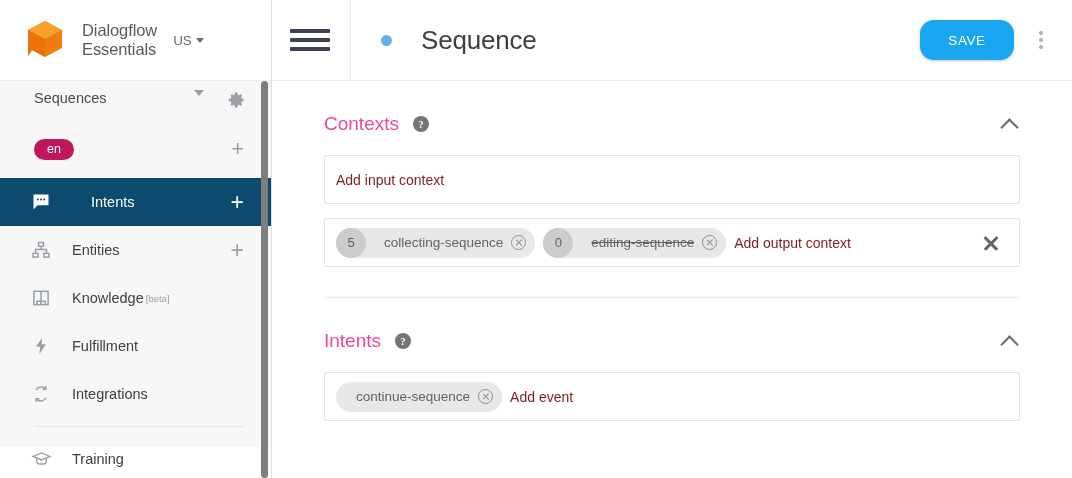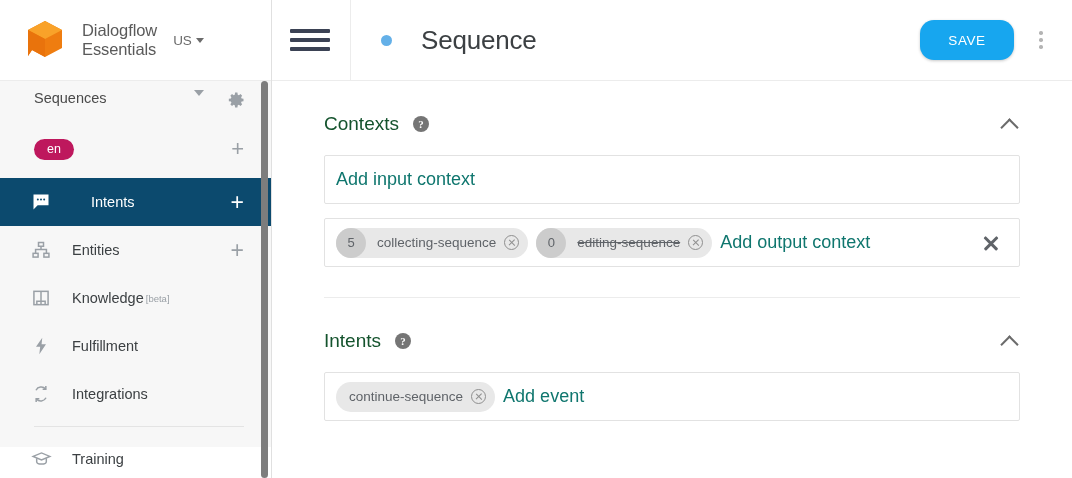--- a/index.html
+++ b/index.html
@@ -175,21 +175,21 @@
     justify-content: center; gap: 3.5px; cursor: pointer;
   }
   .kebab i { width: 3.5px; height: 3.5px; border-radius: 50%; background: #b4b4b4; }
 
   .content { padding: 0 52px 0 52px; }
   .section { padding-top: 26px; }
   .sec-head {
     display: flex; align-items: center;
     height: 34px;
   }
-  .sec-title { font-size: 19px; color: #14532d; }
+  .sec-title { font-size: 19px; color: #ec4899; }
   .help-icon {
     width: 16px; height: 16px; border-radius: 50%;
     background: #757575; color: #ffffff;
     font-size: 11px; font-weight: bold;
     display: flex; align-items: center; justify-content: center;
     margin-left: 14px; cursor: pointer;
     font-family: "Liberation Serif", serif;
   }
   .chev-up {
     margin-left: auto; width: 20px; height: 20px;
@@ -205,41 +205,42 @@
   .field {
     border: 1px solid #e2e2e2;
     border-radius: 2px;
     height: 49px;
     display: flex; align-items: center;
     padding: 0 10px 0 11px;
     margin-top: 14px;
     background: #fff;
     cursor: text;
   }
-  .ph { color: #0f766e; font-size: 18px; }
+  .ph { color: #7f1d1d; font-size: 14px; }
 
   .chip {
     display: inline-flex; align-items: center;
     background: #e8e8e8;
     border-radius: 15px;
     height: 30px;
     margin-right: 8px;
     padding-right: 9px;
     white-space: nowrap;
   }
   .chip .num {
     width: 30px; height: 30px; border-radius: 50%;
     background: #cccccc; color: #5f6368;
     font-size: 13px;
     display: flex; align-items: center; justify-content: center;
     flex: 0 0 30px;
   }
   .chip .label {
     font-size: 13.5px; color: #5f6368;
     padding: 0 8px 0 11px;
+    margin-left: 7px;
   }
   .chip.nonum .label { padding-left: 13px; }
   .chip .label.struck { text-decoration: line-through; }
   .chip .x {
     width: 15px; height: 15px; border-radius: 50%;
     border: 1.3px solid #8f8f8f;
     position: relative; flex: 0 0 15px; cursor: pointer;
   }
   .chip .x::before, .chip .x::after {
     content: ""; position: absolute;

